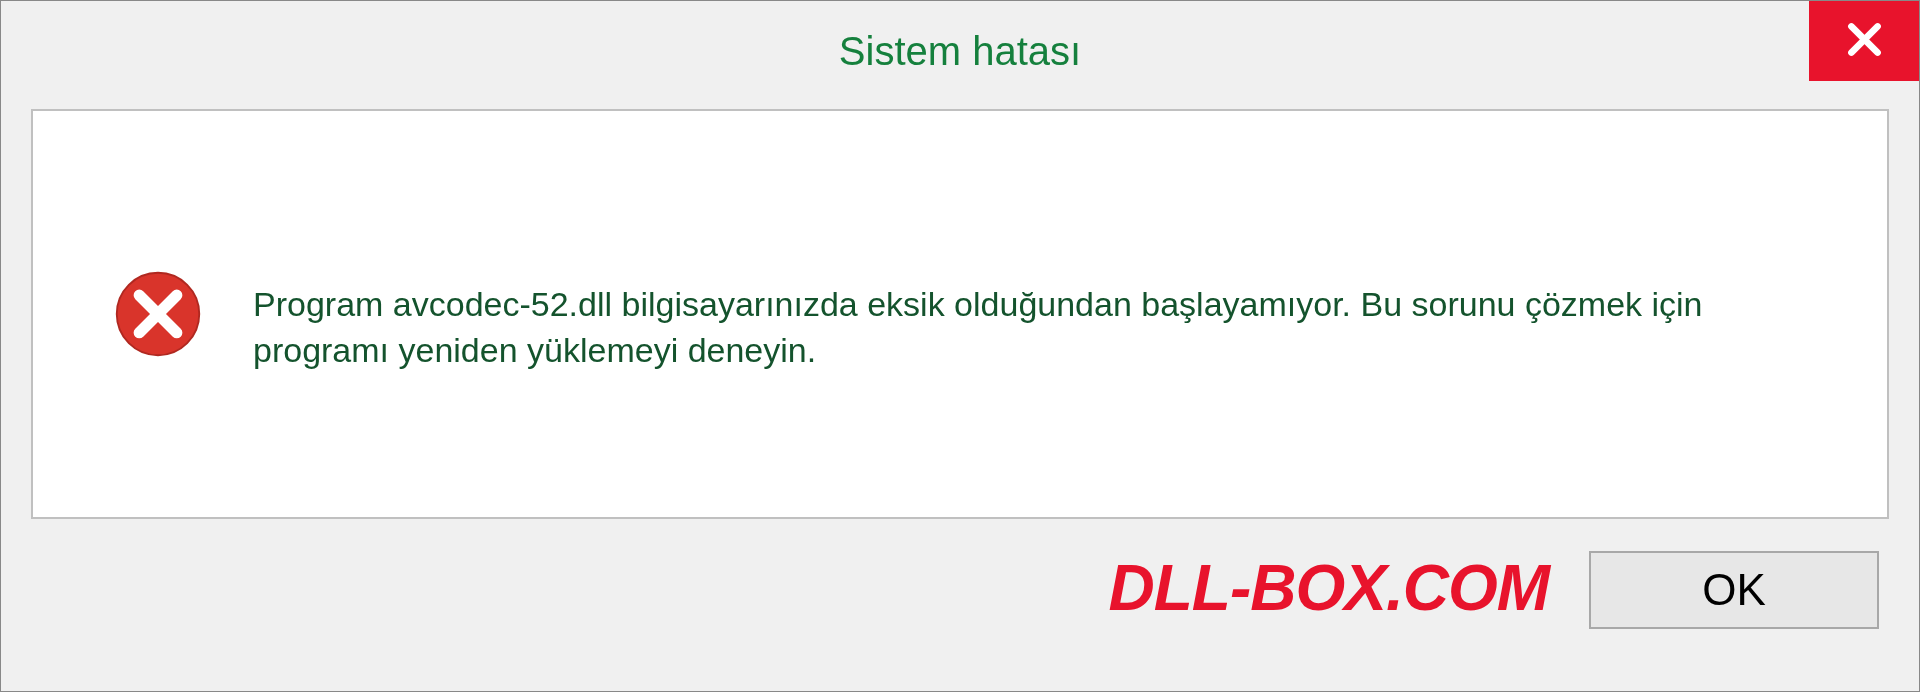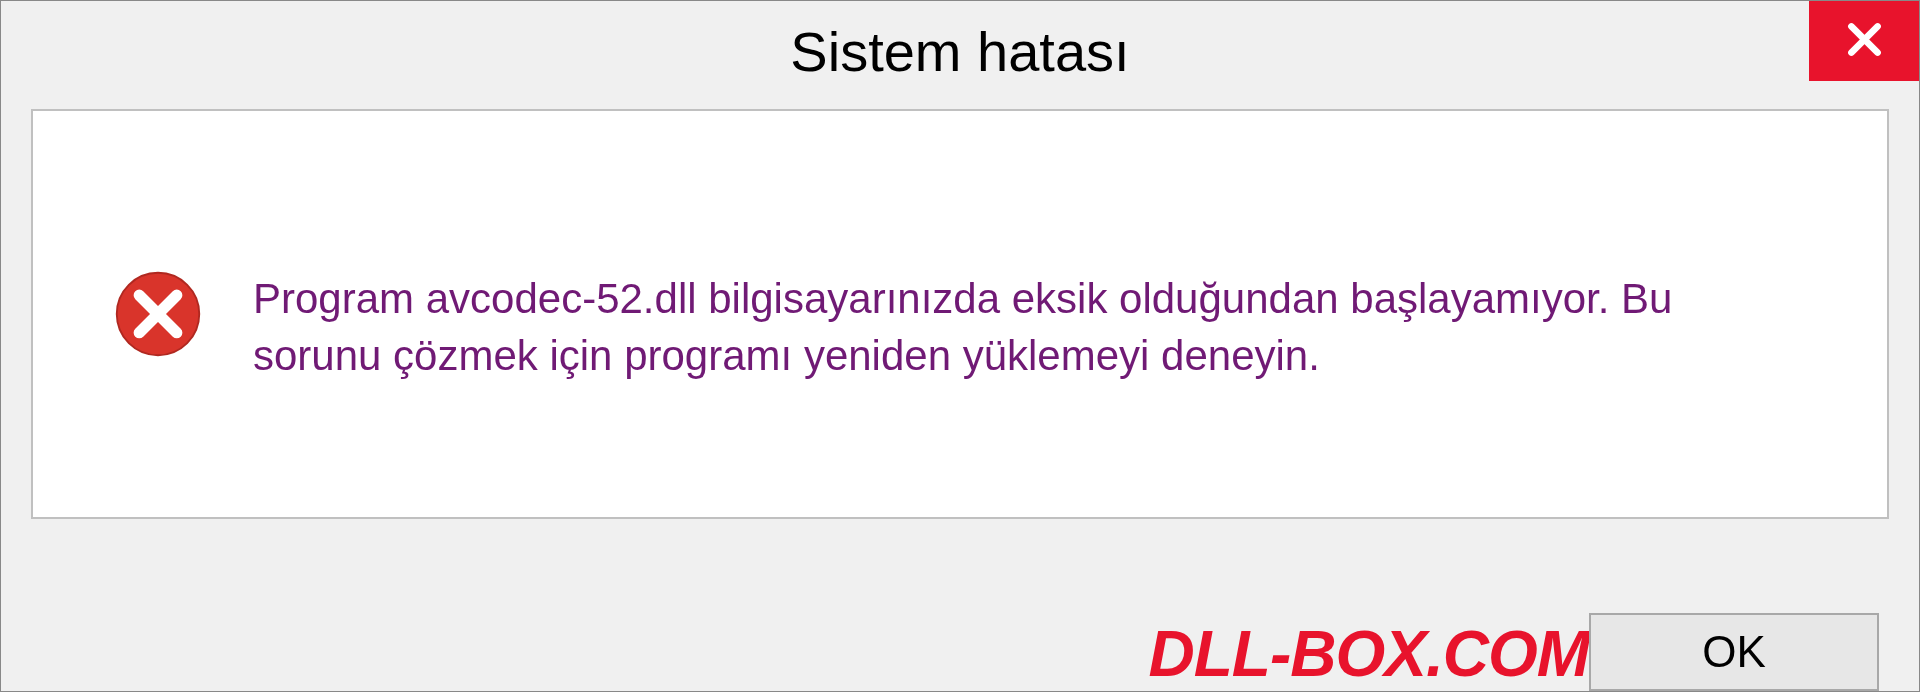--- a/index.html
+++ b/index.html
@@ -20,23 +20,23 @@
     .titlebar {
       height: 100px;
       display: flex;
       align-items: center;
       justify-content: center;
       position: relative;
       background: #f0f0f0;
     }
     
     .title {
-      font-size: 56px;
+      font-size: 40px;
       font-weight: 400;
-      color: #000000;
+      color: #15803d;
     }
     
     .close-btn {
       position: absolute;
       right: 0;
       top: 0;
       width: 110px;
       height: 80px;
       background: #e8132c;
       display: flex;
@@ -66,37 +66,38 @@
       width: 90px;
       height: 90px;
     }
     
     .error-icon svg {
       width: 100%;
       height: 100%;
     }
     
     .message {
-      font-size: 42px;
+      font-size: 34px;
       line-height: 1.35;
-      color: #701a75;
+      color: #14532d;
       flex: 1;
       margin-top: 28px;
     }
     
     .footer {
       position: absolute;
       bottom: 0;
       left: 0;
       right: 0;
       height: 140px;
       display: flex;
-      align-items: flex-end;
+      align-items: flex-start;
       justify-content: flex-end;
       padding: 0 40px;
+      gap: 40px;
       margin-left: 20px;
     }
     
     .watermark {
       font-size: 64px;
       font-weight: 900;
       font-style: italic;
       color: #e8132c;
       letter-spacing: -1px;
       font-family: Arial, sans-serif;

